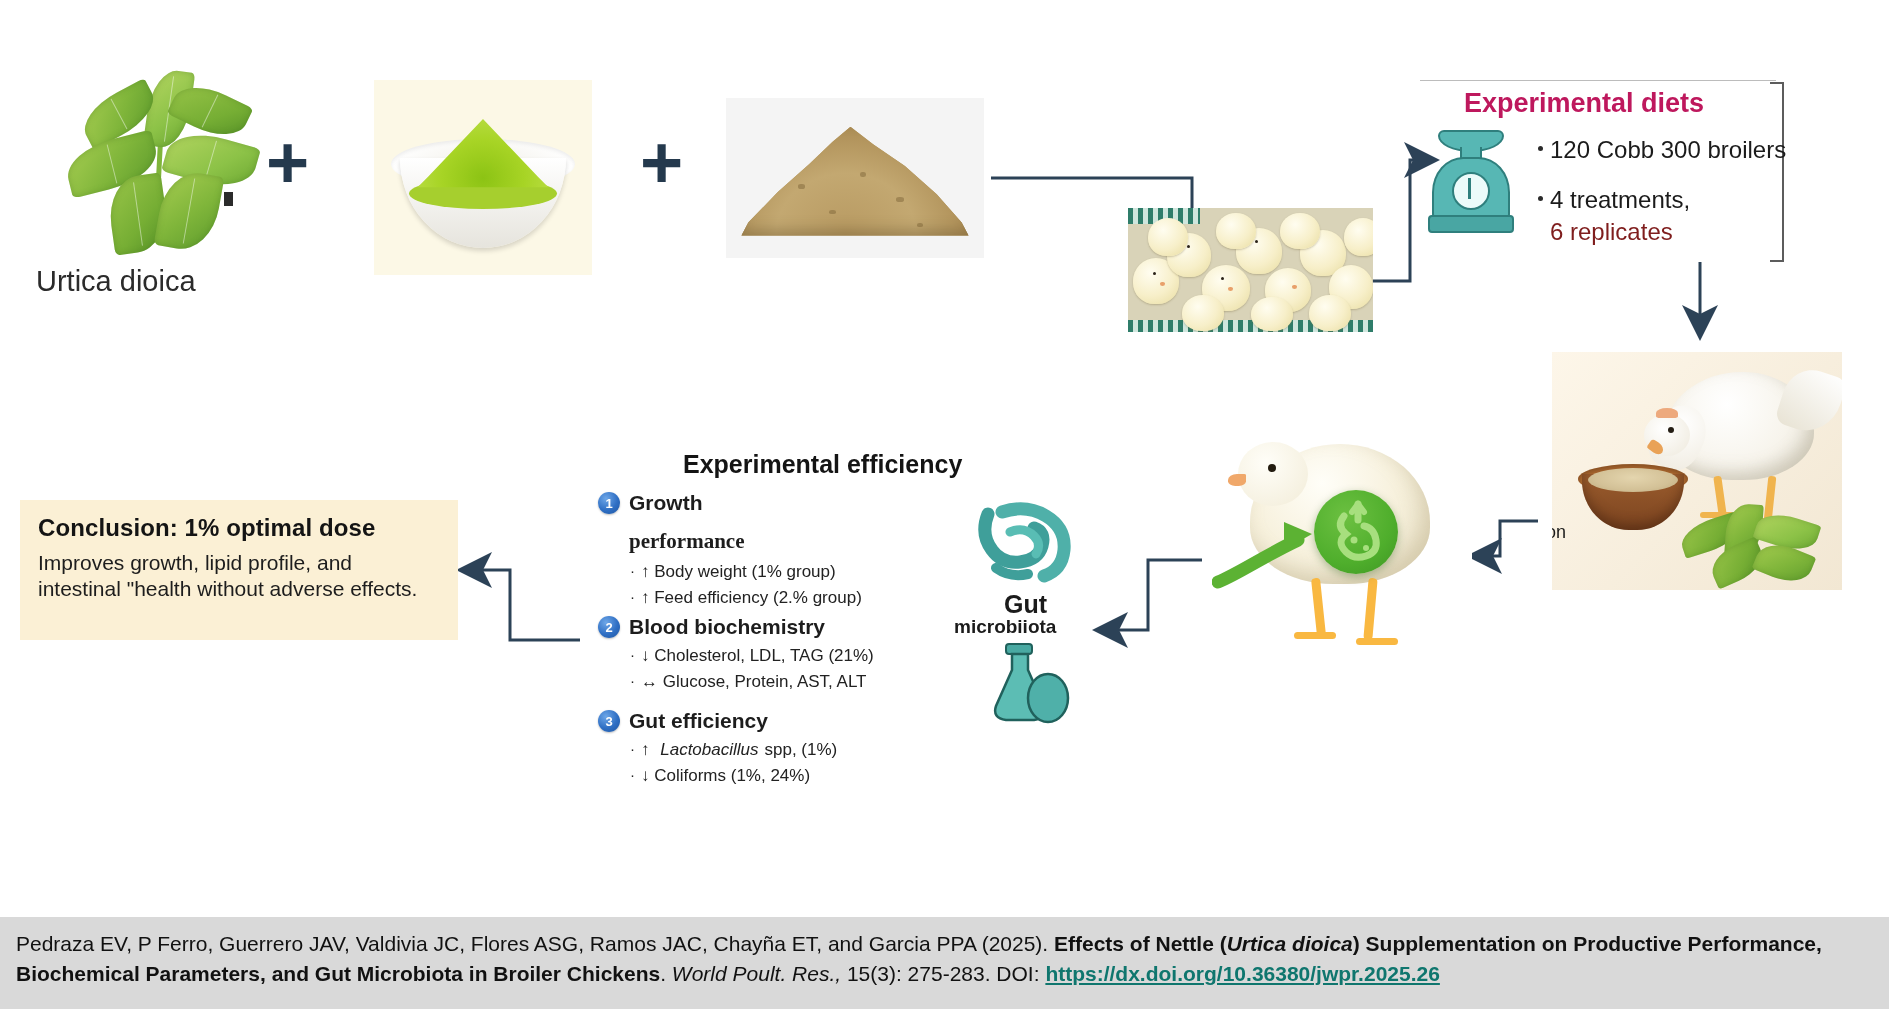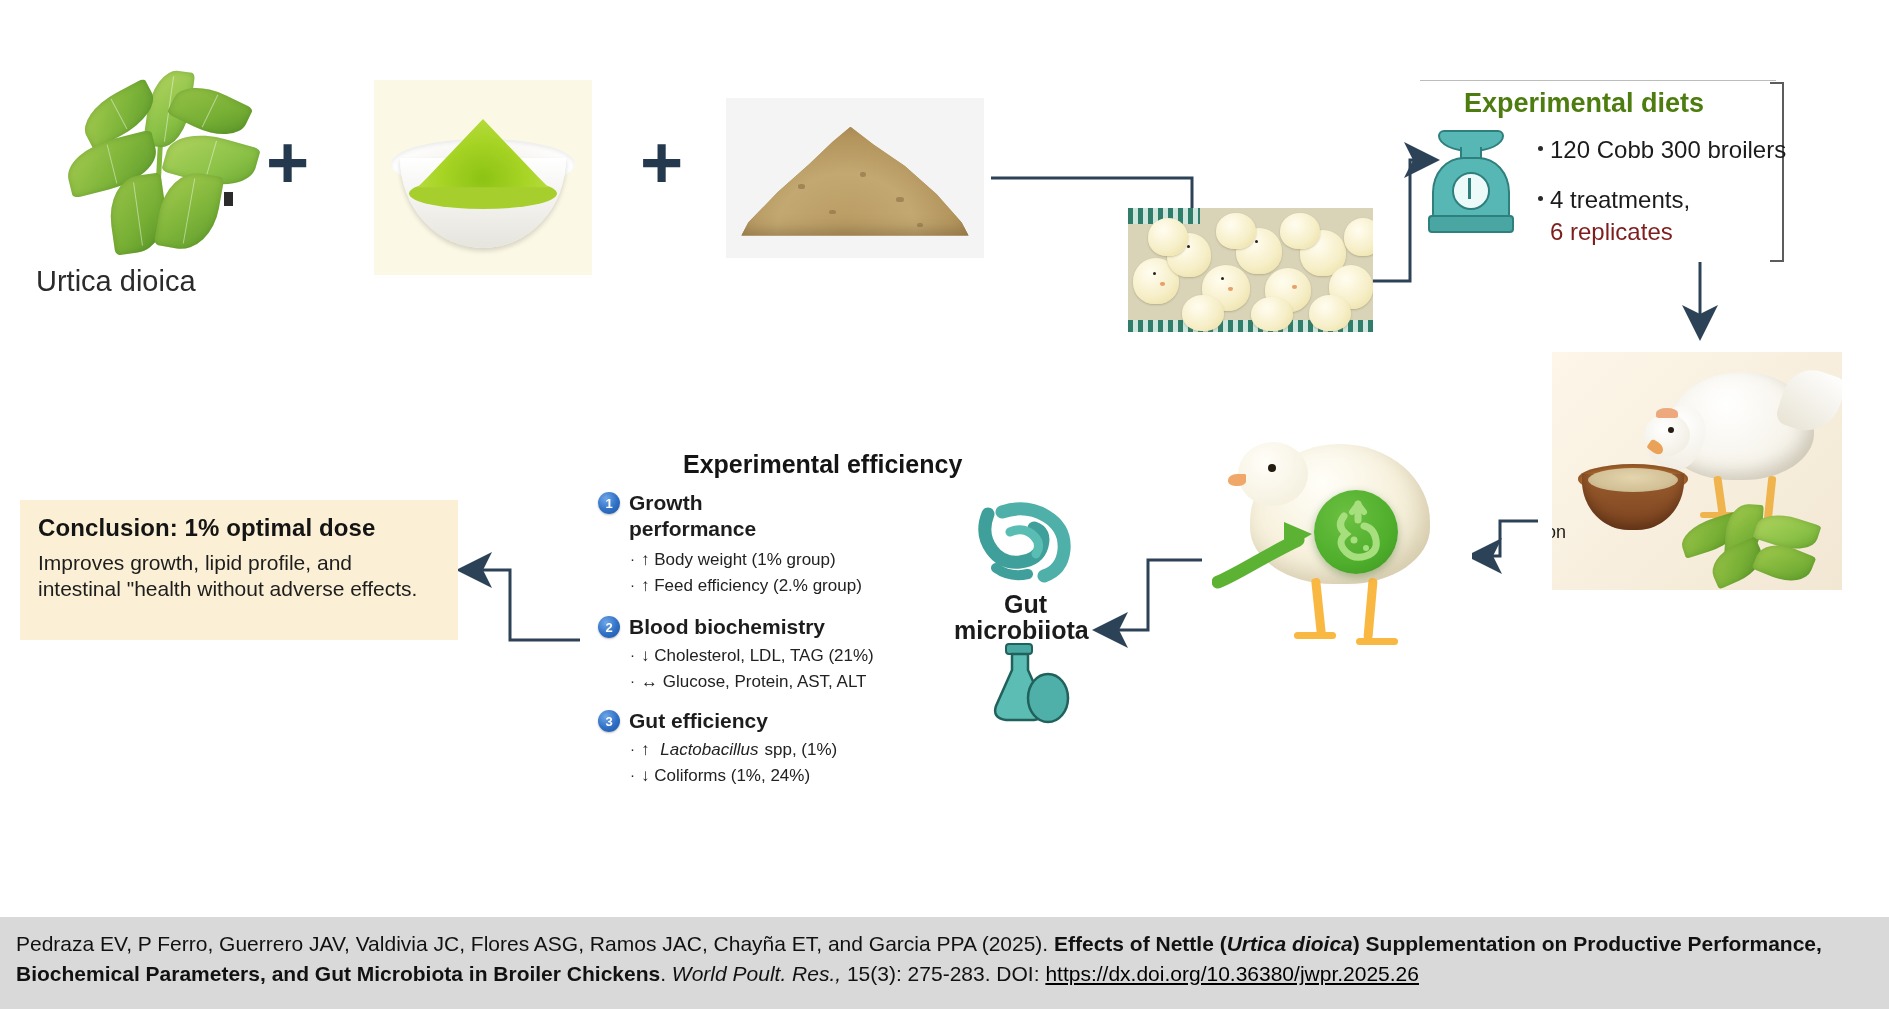--- a/index.html
+++ b/index.html
@@ -189,21 +189,21 @@
 
   
   .citebar{
     position:absolute;left:0;bottom:0;width:1889px;height:92px;
     background:#d9d9d9;box-sizing:border-box;
     padding:12px 16px 0 16px;
   }
   .citetext{font-size:21px;color:#111;line-height:1.42;}
   .citetext b{font-weight:700;}
   .citetext i{font-style:italic;}
-  .doi{color:#000000;text-decoration:underline;}
+  .doi{color:#0f766e;text-decoration:underline;font-weight:bold;}
 </style>
 </head>
 <body>
 
 <div class="stage">
 
   <svg class="connectors" viewBox="0 0 1889 1009">
     <defs>
       <marker id="ah" markerWidth="13" markerHeight="13" refX="10" refY="6" orient="auto">
         <path d="M0,0 L12,6 L0,12 L3,6 Z" fill="#2c4257"></path>
@@ -294,21 +294,21 @@
     <div class="chickeye" style="left:52%;top:26%;"></div>
     <div class="chickbeak" style="left:13%;top:60%;"></div>
     <div class="chickbeak" style="left:41%;top:64%;"></div>
     <div class="chickbeak" style="left:67%;top:62%;"></div>
   </div>
 
   <div class="dietbox" style="left:1404px;top:78px;width:380px;height:188px;">
     <div class="topline" style="left:16px;top:2px;width:356px;"></div>
     <div class="bracket" style="right:0;top:4px;width:12px;height:176px;"></div>
 
-    <div class="lbl" style="left:60px;top:10px;font-size:27px;font-weight:700;color:#4d7c0f;">Experimental diets</div>
+    <div class="lbl" style="left:60px;top:10px;font-size:27px;font-weight:700;color:#be185d;">Experimental diets</div>
 
     <div class="abs" style="left:20px;top:52px;width:92px;height:106px;">
       <div class="scale-pan" style="left:14px;top:0px;width:62px;height:18px;"></div>
       <div class="scale-neck" style="left:36px;top:17px;width:18px;height:12px;"></div>
       <div class="scale-body" style="left:8px;top:27px;width:74px;height:60px;"></div>
       <div class="scale-dial" style="left:28px;top:42px;width:34px;height:34px;"></div>
       <div class="scale-needle" style="left:44px;top:48px;width:3px;height:14px;"></div>
       <div class="scale-needle" style="left:44px;top:60px;width:3px;height:9px;"></div>
       <div class="scale-base" style="left:4px;top:85px;width:82px;height:14px;"></div>
     </div>
@@ -384,38 +384,38 @@
   <div class="intestine" style="left:972px;top:496px;width:116px;height:96px;">
     <svg viewBox="0 0 116 96" width="116" height="96">
       <path d="M16,18 q-8,20 4,36 q10,14 28,12 q18,-2 22,-16 q4,-14 -8,-18" stroke="#3f9f9a" stroke-width="13" fill="none" stroke-linecap="round"></path>
       <path d="M30,16 q24,-8 44,4 q20,12 18,34 q-2,20 -20,26" stroke="#4fb0a9" stroke-width="13" fill="none" stroke-linecap="round"></path>
       <path d="M38,36 q14,-6 24,4 q8,8 2,18" stroke="#59bdb4" stroke-width="9" fill="none" stroke-linecap="round"></path>
       <path d="M24,72 q14,10 32,6" stroke="#3f9f9a" stroke-width="10" fill="none" stroke-linecap="round"></path>
     </svg>
   </div>
 
   <div class="lbl" style="left:1004px;top:590px;font-size:25px;font-weight:700;color:#1b1b1b;">Gut</div>
-  <div class="lbl" style="left:954px;top:616px;font-size:25px;font-weight:700;color:#1b1b1b;">microbiiota</div>
+  <div class="lbl" style="left:954px;top:616px;font-size:19px;font-weight:700;color:#1b1b1b;">microbiiota</div>
 
   <div class="flask" style="left:982px;top:640px;width:92px;height:86px;">
     <svg viewBox="0 0 92 86" width="92" height="86">
       <rect x="24" y="4" width="26" height="10" rx="3" fill="#49a9a2" stroke="#20615c" stroke-width="2"></rect>
       <path d="M30,14 L30,30 L14,66 q-4,12 10,14 l28,0 q14,-2 10,-14 L46,30 L46,14 Z" fill="#5cbdb4" stroke="#20615c" stroke-width="2.5"></path>
       <ellipse cx="66" cy="58" rx="20" ry="24" fill="#4fb0a9" stroke="#20615c" stroke-width="2.5"></ellipse>
     </svg>
   </div>
 
   <div class="lbl" style="left:683px;top:450px;font-size:25px;font-weight:700;color:#141414;">Experimental efficiency</div>
 
   <div class="abs" style="left:598px;top:492px;width:330px;">
     <div class="evalhead">
       <div class="evalbadge">1</div>
       <div>
         <div class="evaltitle">Growth</div>
-        <div class="evaltitle" style="margin-top:4px;">performance</div>
+        <div class="evaltitle" style="margin-top:16px;font-family:Liberation Serif, serif;">performance</div>
       </div>
     </div>
     <div class="evalsub" style="margin:10px 0 0 32px;">
       <span class="subdot">·</span>
       <span>↑ Body weight  (1% group)</span>
     </div>
     <div class="evalsub" style="margin:6px 0 0 32px;">
       <span class="subdot">·</span>
       <span>↑ Feed efficiency (2.% group)</span>
     </div>

